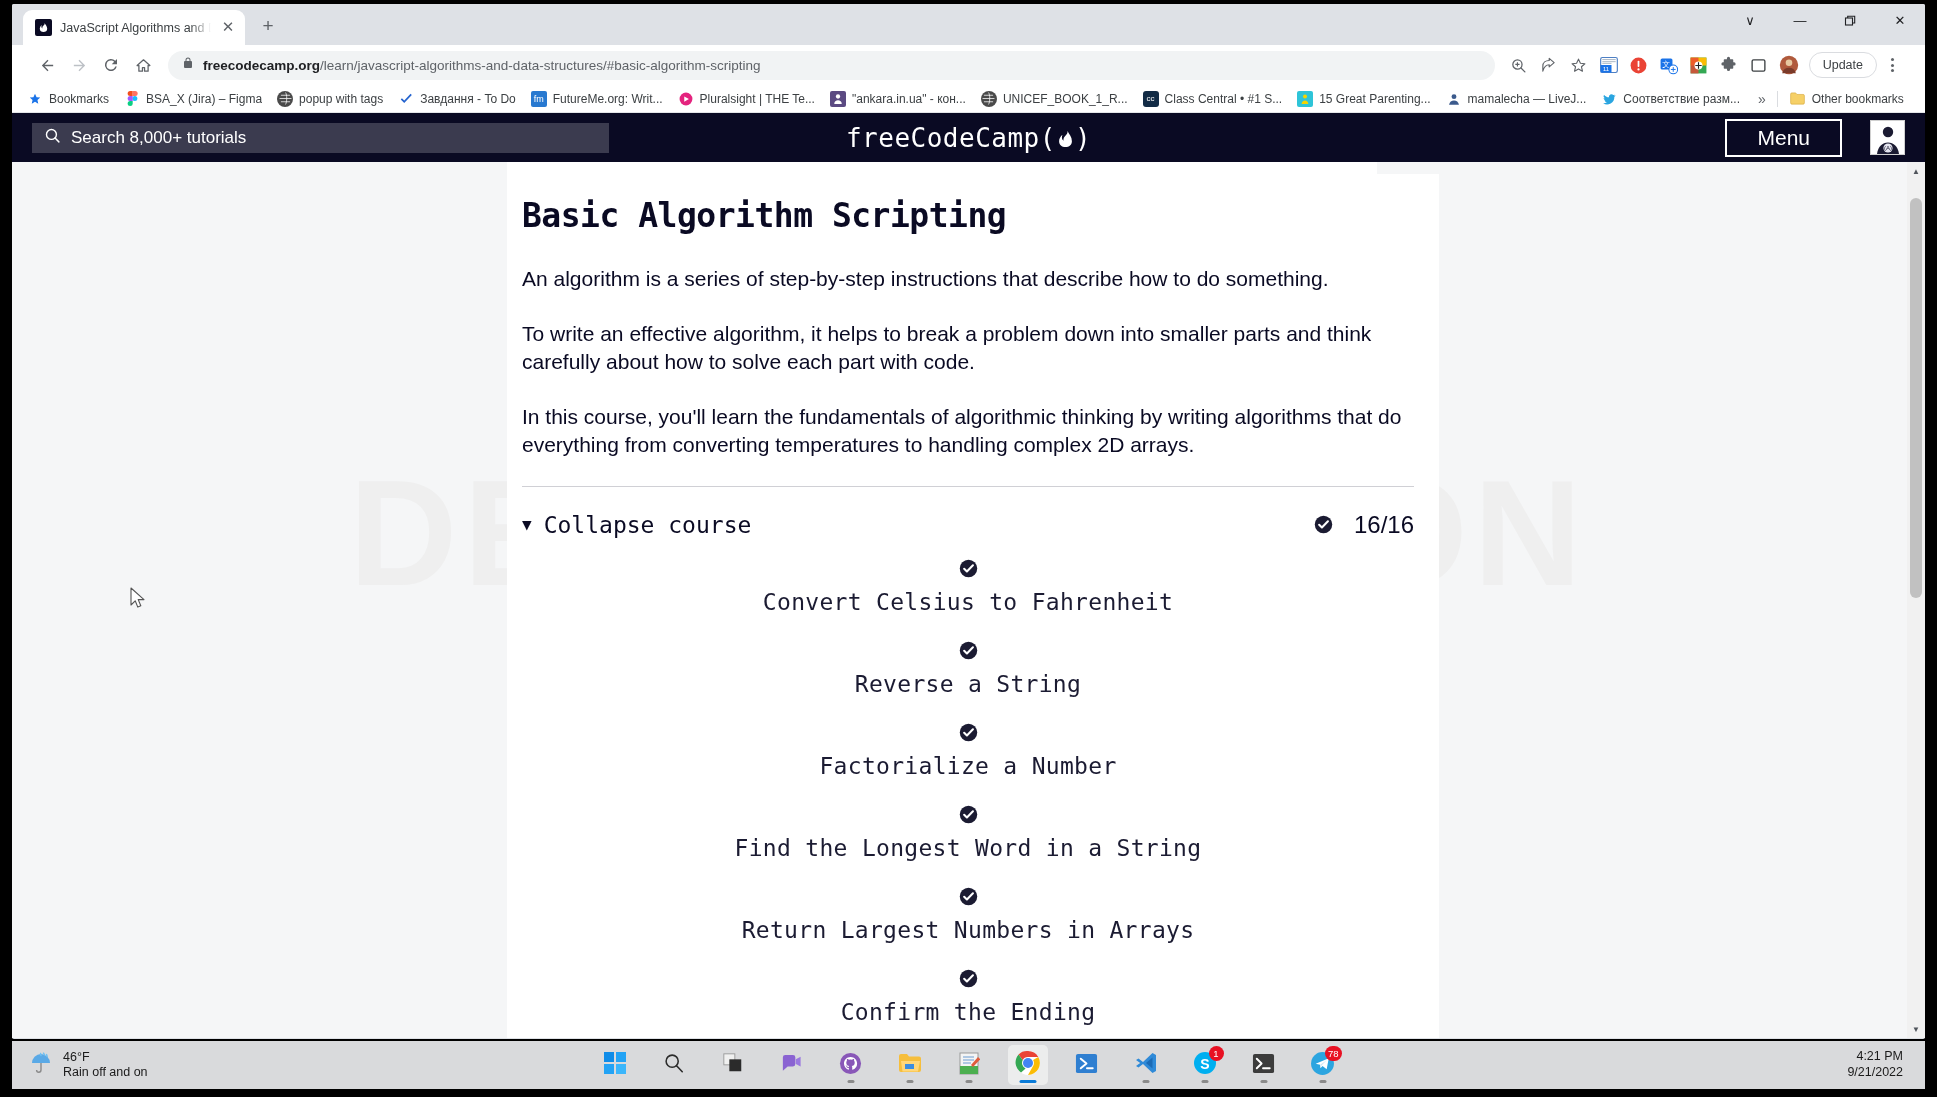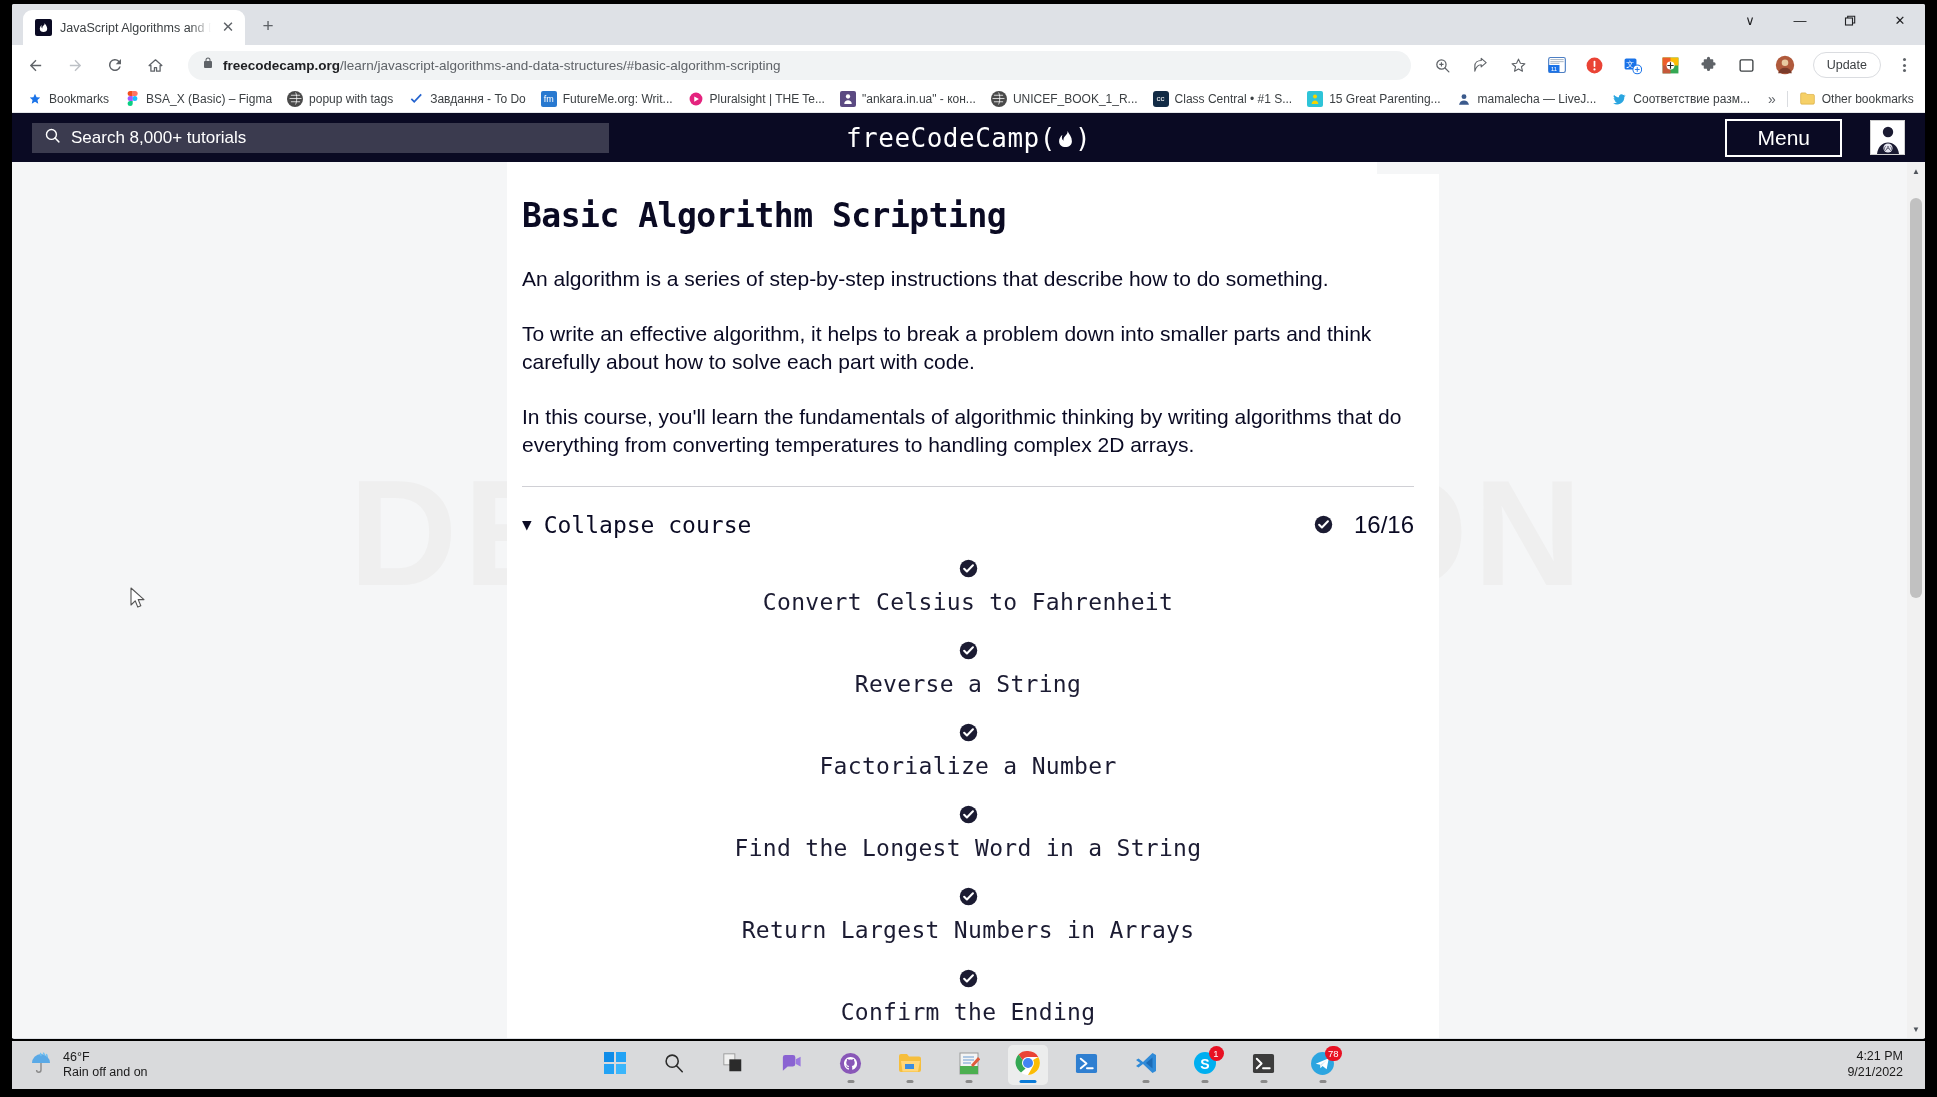--- a/index.html
+++ b/index.html
@@ -90,22 +90,22 @@
     color: #202124; font-size: 13px;
     cursor: pointer;
   }
 
   
   #toolbar {
     height: 40px;
     background: #ffffff;
     display: flex;
     align-items: center;
-    padding: 0 8px;
-    gap: 10px;
+    padding: 0 20px;
+    gap: 2px;
   }
   .nav-btn {
     width: 30px; height: 30px;
     display: flex; align-items: center; justify-content: center;
     color: #5f6368; font-size: 16px;
     cursor: pointer;
     border-radius: 50%;
   }
   .nav-btn.disabled { color: #bdc1c6; }
   #omnibox {
@@ -585,21 +585,21 @@
       <div class="bm">
         <span class="bm-ico" style="background:transparent">
           <svg width="11" height="15" viewBox="0 0 12 18">
               <circle cx="8.8" cy="9" r="3" fill="#1abcfe"></circle>
               <path d="M3.2 0h3v6h-3a3 3 0 0 1 0-6z" fill="#f24e1e"></path>
               <path d="M6.2 0h3a3 3 0 0 1 0 6h-3z" fill="#ff7262"></path>
               <path d="M3.2 6h3v6h-3a3 3 0 0 1 0-6z" fill="#a259ff"></path>
               <path d="M3.2 12h3v3a3 3 0 1 1-3-3z" fill="#0acf83"></path>
             </svg>
         </span>
-        <span class="bm-label">BSA_X (Basic) – Figma</span>
+        <span class="bm-label">BSA_X (Jira) – Figma</span>
       </div>
       <div class="bm">
         <span class="bm-ico" style="background:#4a4a4a;border-radius:50%">
           <svg width="13" height="13" viewBox="0 0 24 24">
               <circle cx="12" cy="12" r="11" fill="#4a4a4a"></circle>
               <path d="M12 1c3 3.5 3 17.5 0 22M1 12h22M3.5 6h17M3.5 18h17" stroke="#fff" stroke-width="1.4" fill="none"></path>
             </svg>
         </span>
         <span class="bm-label">popup with tags</span>
       </div>

